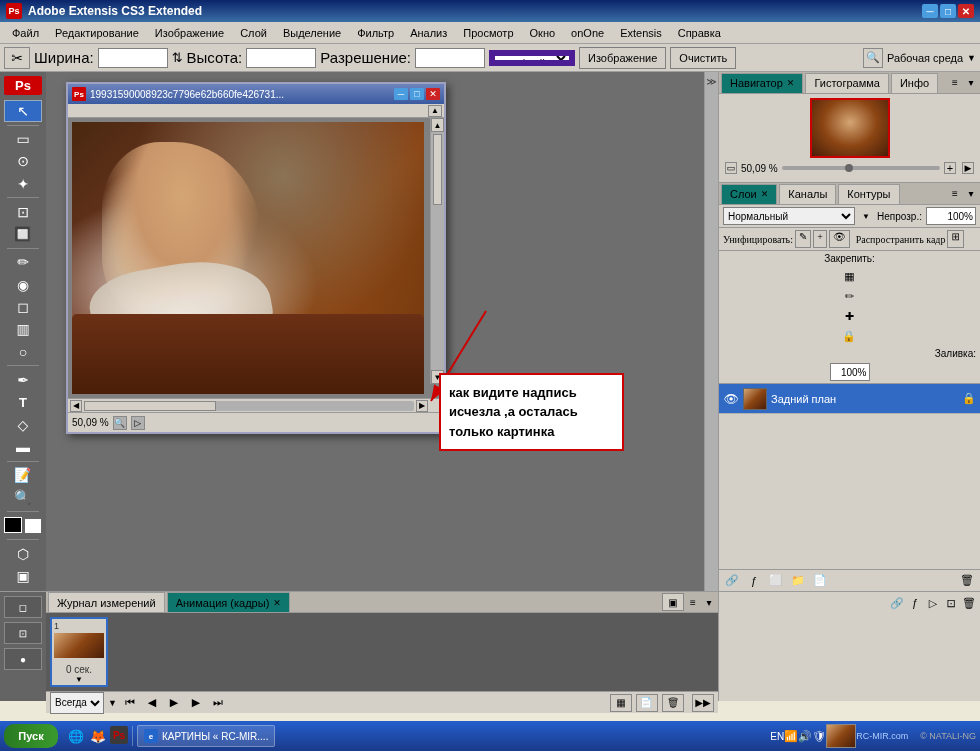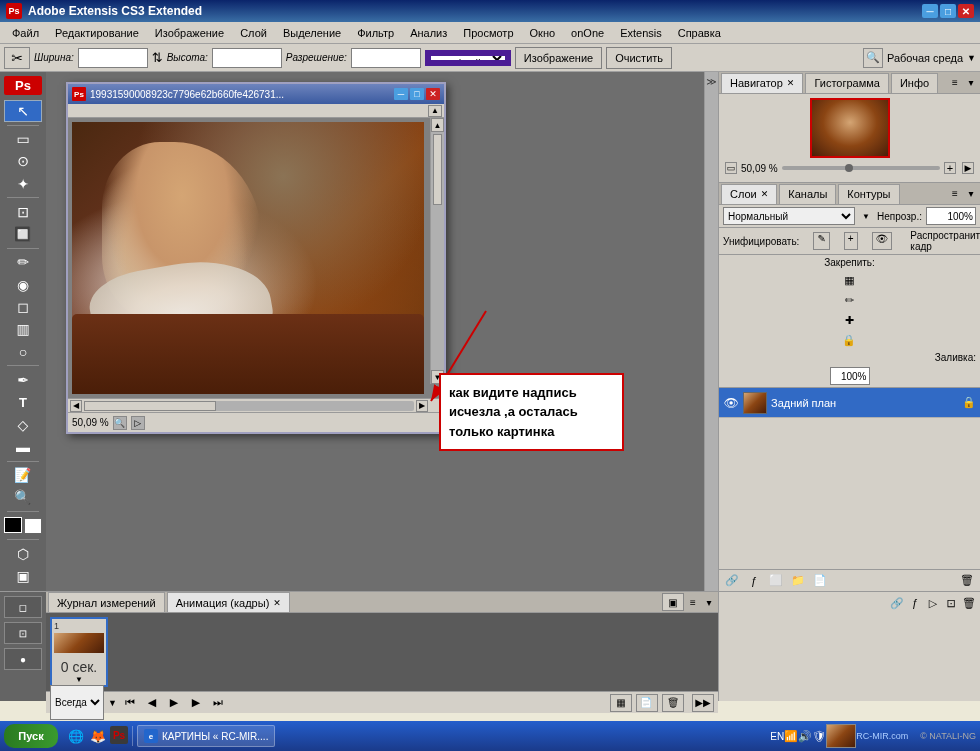--- a/index.html
+++ b/index.html
@@ -38,21 +38,21 @@
     
     #options-bar {
       background: #d4d0c8;
       height: 28px;
       display: flex;
       align-items: center;
       padding: 0 4px;
       border-bottom: 1px solid #a0a0a0;
       gap: 4px;
     }
-    .options-label { font-size: 10px; white-space: nowrap; font-style: italic; }
+    .options-label { font-size: 15px; white-space: nowrap; }
     .options-input { height: 20px; width: 70px; border: 1px solid #7f7f7f; background: white; padding: 0 2px; font-size: 11px; }
     .options-btn { height: 22px; padding: 0 8px; background: #d4d0c8; border: 1px solid #7f7f7f; cursor: pointer; font-size: 11px; }
     .options-select { height: 16px; font-size: 11px; border: 6px solid #4c1d95; background: white; }
 
     
     #main-layout {
       display: flex;
       width: 980px;
       height: calc(751px - 22px - 22px - 28px - 22px - 22px);
     }
@@ -229,21 +229,21 @@
       font-size: 11px;
       cursor: pointer;
       height: 20px;
       display: flex;
       align-items: center;
       background: #d4d0c8;
       border: 1px solid #999;
       border-bottom: none;
       margin-right: 2px;
     }
-    .panel-tab.active { background: #e5e5e5; }
+    .panel-tab.active { background: #0f766e; }
     .panel-tab-close { margin-left: 4px; font-size: 9px; cursor: pointer; }
     #navigator-content {
       padding: 4px;
       display: flex;
       flex-direction: column;
       align-items: center;
     }
     #navigator-thumb {
       width: 80px;
       height: 60px;
@@ -361,32 +361,32 @@
       border: 1px solid #999;
       display: flex;
       flex-direction: column;
       align-items: center;
       padding: 2px;
       cursor: pointer;
     }
     .timeline-frame.selected { border: 2px solid #316ac5; }
     .frame-thumb { width: 50px; height: 45px; background: #5c3020; overflow: hidden; }
     .frame-thumb-inner { width: 100%; height: 100%; background: linear-gradient(135deg, #d4a574, #8b4513, #4a1e08); }
-    .frame-time { font-size: 14px; color: #333; margin-top: 6px; text-align: right; }
+    .frame-time { font-size: 10px; color: #333; margin-top: 6px; text-align: right; }
     #bottom-playback {
       height: 22px;
       display: flex;
       align-items: center;
       padding: 0 4px;
       gap: 4px;
       background: #d4d0c8;
       border-top: 1px solid #999;
     }
     .play-btn { width: 18px; height: 18px; display: flex; align-items: center; justify-content: center; font-size: 11px; cursor: pointer; }
-    .play-select { height: 35px; font-size: 10px; border: 1px solid #7f7f7f; }
+    .play-select { height: 22px; font-size: 10px; border: 1px solid #7f7f7f; }
 
     
     #annotation-box {
       position: absolute;
       bottom: 140px;
       right: 80px;
       width: 185px;
       background: white;
       border: 2px solid #cc0000;
       padding: 8px;
@@ -436,22 +436,23 @@
     .scrollbar-arrow { height: 14px; display: flex; align-items: center; justify-content: center; font-size: 8px; cursor: pointer; background: #d4d0c8; border: 1px solid #888; }
     .scrollbar-track { flex: 1; background: #b0b0b0; }
     .scrollbar-thumb-v { height: 30%; background: #d4d0c8; border: 1px solid #888; margin: 2px; }
 
     
     #unify-bar {
       display: flex;
       align-items: center;
       padding: 2px 4px;
       border-bottom: 1px solid #999;
-      gap: 14px;
+      gap: 2px;
       font-size: 10px;
+      font-family: Liberation Serif, serif;
     }
     .unify-btn { height: 18px; padding: 0 3px; background: #d4d0c8; border: 1px solid #888; cursor: pointer; font-size: 9px; }
 
     #lock-bar {
       display: flex;
       align-items: center;
       padding: 2px 4px;
       border-bottom: 1px solid #999;
       gap: 4px;
       font-size: 10px;

